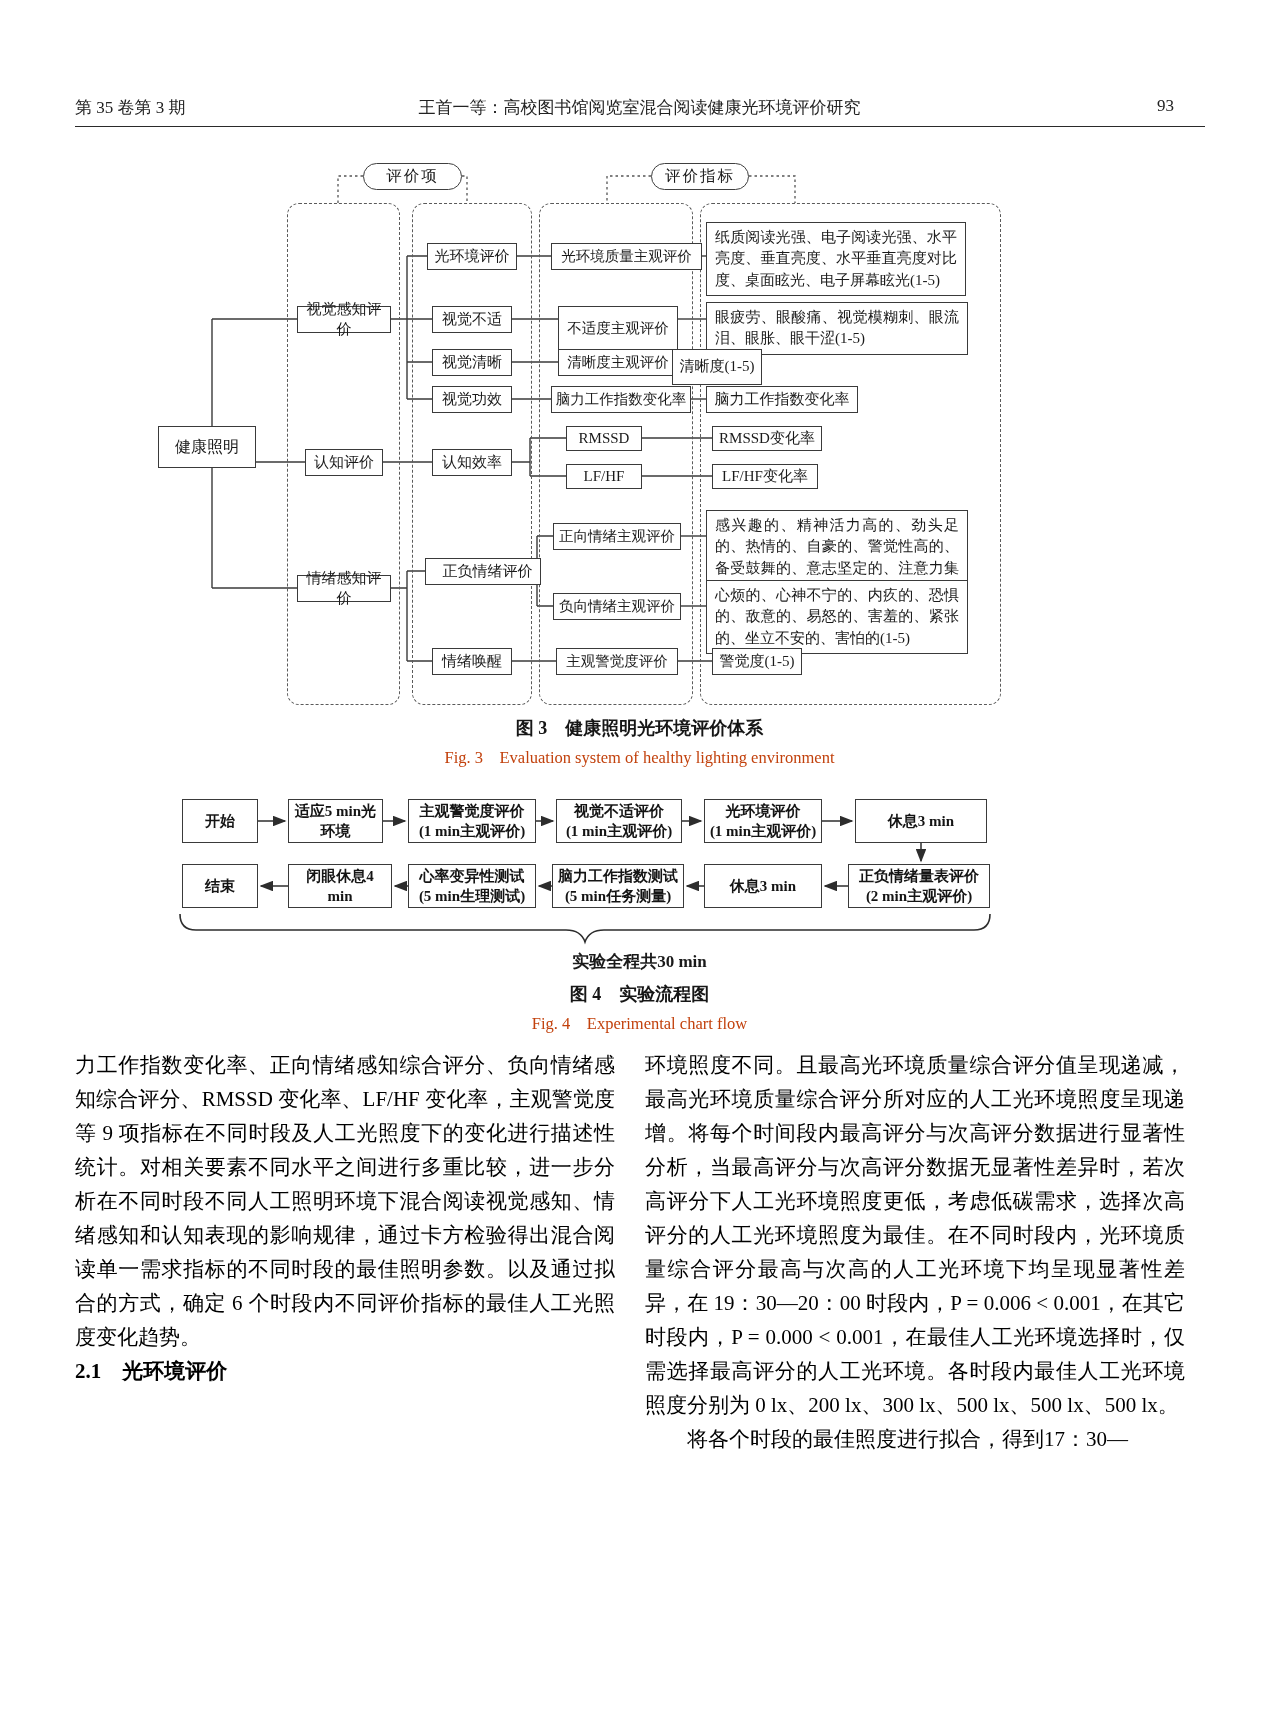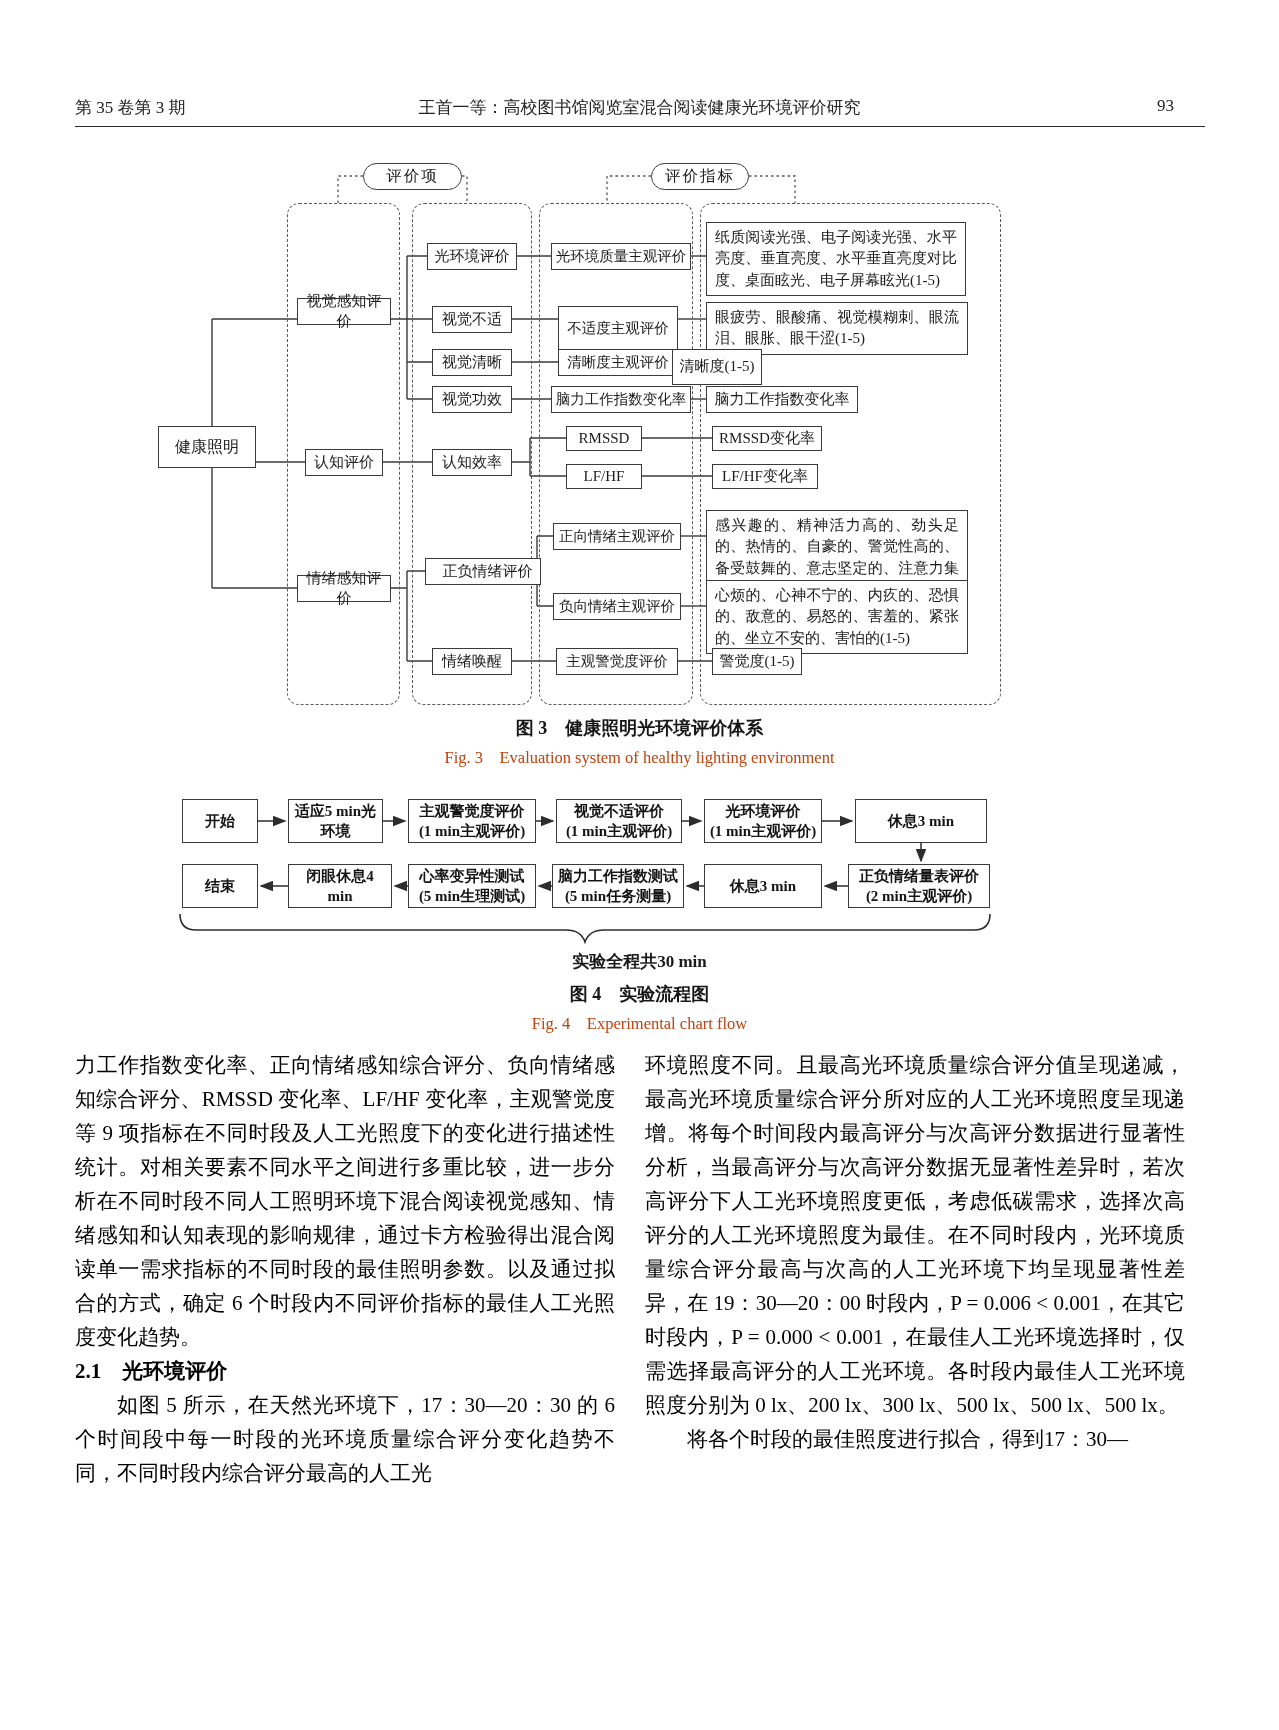--- a/index.html
+++ b/index.html
@@ -128,33 +128,33 @@
     <div class="tag" style="left:363px; top:163px; width:99px; height:27px;">评价项</div>
     <div class="tag" style="left:651px; top:163px; width:98px; height:27px;">评价指标</div>
 
     <div class="dgroup" style="left:287px; top:203px; width:113px; height:502px;"></div>
     <div class="dgroup" style="left:412px; top:203px; width:120px; height:502px;"></div>
     <div class="dgroup" style="left:539px; top:203px; width:154px; height:502px;"></div>
     <div class="dgroup" style="left:700px; top:203px; width:301px; height:502px;"></div>
 
     <div class="node" style="left:158px; top:426px; width:98px; height:42px; font-size:16px;">健康照明</div>
 
-    <div class="node" style="left:297px; top:298px; width:94px; height:27px;">视觉感知评价</div>
+    <div class="node" style="left:297px; top:306px; width:94px; height:27px;">视觉感知评价</div>
     <div class="node" style="left:305px; top:449px; width:78px; height:27px;">认知评价</div>
     <div class="node" style="left:297px; top:575px; width:94px; height:27px;">情绪感知评价</div>
 
     <div class="node" style="left:427px; top:243px; width:90px; height:27px;">光环境评价</div>
     <div class="node" style="left:432px; top:306px; width:80px; height:27px;">视觉不适</div>
     <div class="node" style="left:432px; top:349px; width:80px; height:27px;">视觉清晰</div>
     <div class="node" style="left:432px; top:386px; width:80px; height:27px;">视觉功效</div>
     <div class="node" style="left:432px; top:449px; width:80px; height:27px;">认知效率</div>
     <div class="node" style="left:425px; top:558px; width:116px; height:27px;padding-left:12px;">正负情绪评价</div>
     <div class="node" style="left:432px; top:648px; width:80px; height:27px;">情绪唤醒</div>
 
-    <div class="node sm" style="left:551px; top:243px; width:140px; height:27px;">光环境质量主观评价</div>
+    <div class="node sm" style="left:551px; top:243px; width:151px; height:27px;">光环境质量主观评价</div>
     <div class="node sm" style="left:558px; top:306px; width:120px; height:45px;">不适度主观评价</div>
     <div class="node sm" style="left:558px; top:349px; width:120px; height:27px;">清晰度主观评价</div>
     <div class="node sm" style="left:551px; top:386px; width:140px; height:27px;">脑力工作指数变化率</div>
     <div class="node" style="left:566px; top:426px; width:76px; height:25px;">RMSSD</div>
     <div class="node" style="left:566px; top:464px; width:76px; height:25px;">LF/HF</div>
     <div class="node sm" style="left:553px; top:523px; width:128px; height:27px;">正向情绪主观评价</div>
     <div class="node sm" style="left:553px; top:593px; width:128px; height:27px;">负向情绪主观评价</div>
     <div class="node sm" style="left:556px; top:648px; width:122px; height:27px;">主观警觉度评价</div>
 
     <div class="node para" style="left:706px; top:222px; width:260px;">纸质阅读光强、电子阅读光强、水平亮度、垂直亮度、水平垂直亮度对比度、桌面眩光、电子屏幕眩光(1-5)</div>
@@ -195,21 +195,20 @@
 
     <div class="brace-label" style="top:950px;">实验全程共30 min</div>
 
     <div class="cap-cn" style="top:982px;">图 4　实验流程图</div>
     <div class="cap-en" style="top:1013px;">Fig. 4　Experimental chart flow</div>
   </div>
 
   <div class="col" style="left:75px; top:1048px;">
     <p>力工作指数变化率、正向情绪感知综合评分、负向情绪感知综合评分、RMSSD 变化率、LF/HF 变化率，主观警觉度等 9 项指标在不同时段及人工光照度下的变化进行描述性统计。对相关要素不同水平之间进行多重比较，进一步分析在不同时段不同人工照明环境下混合阅读视觉感知、情绪感知和认知表现的影响规律，通过卡方检验得出混合阅读单一需求指标的不同时段的最佳照明参数。以及通过拟合的方式，确定 6 个时段内不同评价指标的最佳人工光照度变化趋势。</p>
     <p class="bhead">2.1　光环境评价</p>
-    <p class="ind">如图 5 所示，在天然光环境下，17：30—20：30 的 6 个时间段中每一时段的光环境质量综合评分变化趋势不同，不同时段内综合评分最高的人工光</p>
   </div>
 
   <div class="col" style="left:645px; top:1048px;">
     <p>环境照度不同。且最高光环境质量综合评分值呈现递减，最高光环境质量综合评分所对应的人工光环境照度呈现递增。将每个时间段内最高评分与次高评分数据进行显著性分析，当最高评分与次高评分数据无显著性差异时，若次高评分下人工光环境照度更低，考虑低碳需求，选择次高评分的人工光环境照度为最佳。在不同时段内，光环境质量综合评分最高与次高的人工光环境下均呈现显著性差异，在 19：30—20：00 时段内，P = 0.006 &lt; 0.001，在其它时段内，P = 0.000 &lt; 0.001，在最佳人工光环境选择时，仅需选择最高评分的人工光环境。各时段内最佳人工光环境照度分别为 0 lx、200 lx、300 lx、500 lx、500 lx、500 lx。</p>
     <p class="ind">将各个时段的最佳照度进行拟合，得到17：30—</p>
   </div>
 
 </div>
 
 </body></html>

